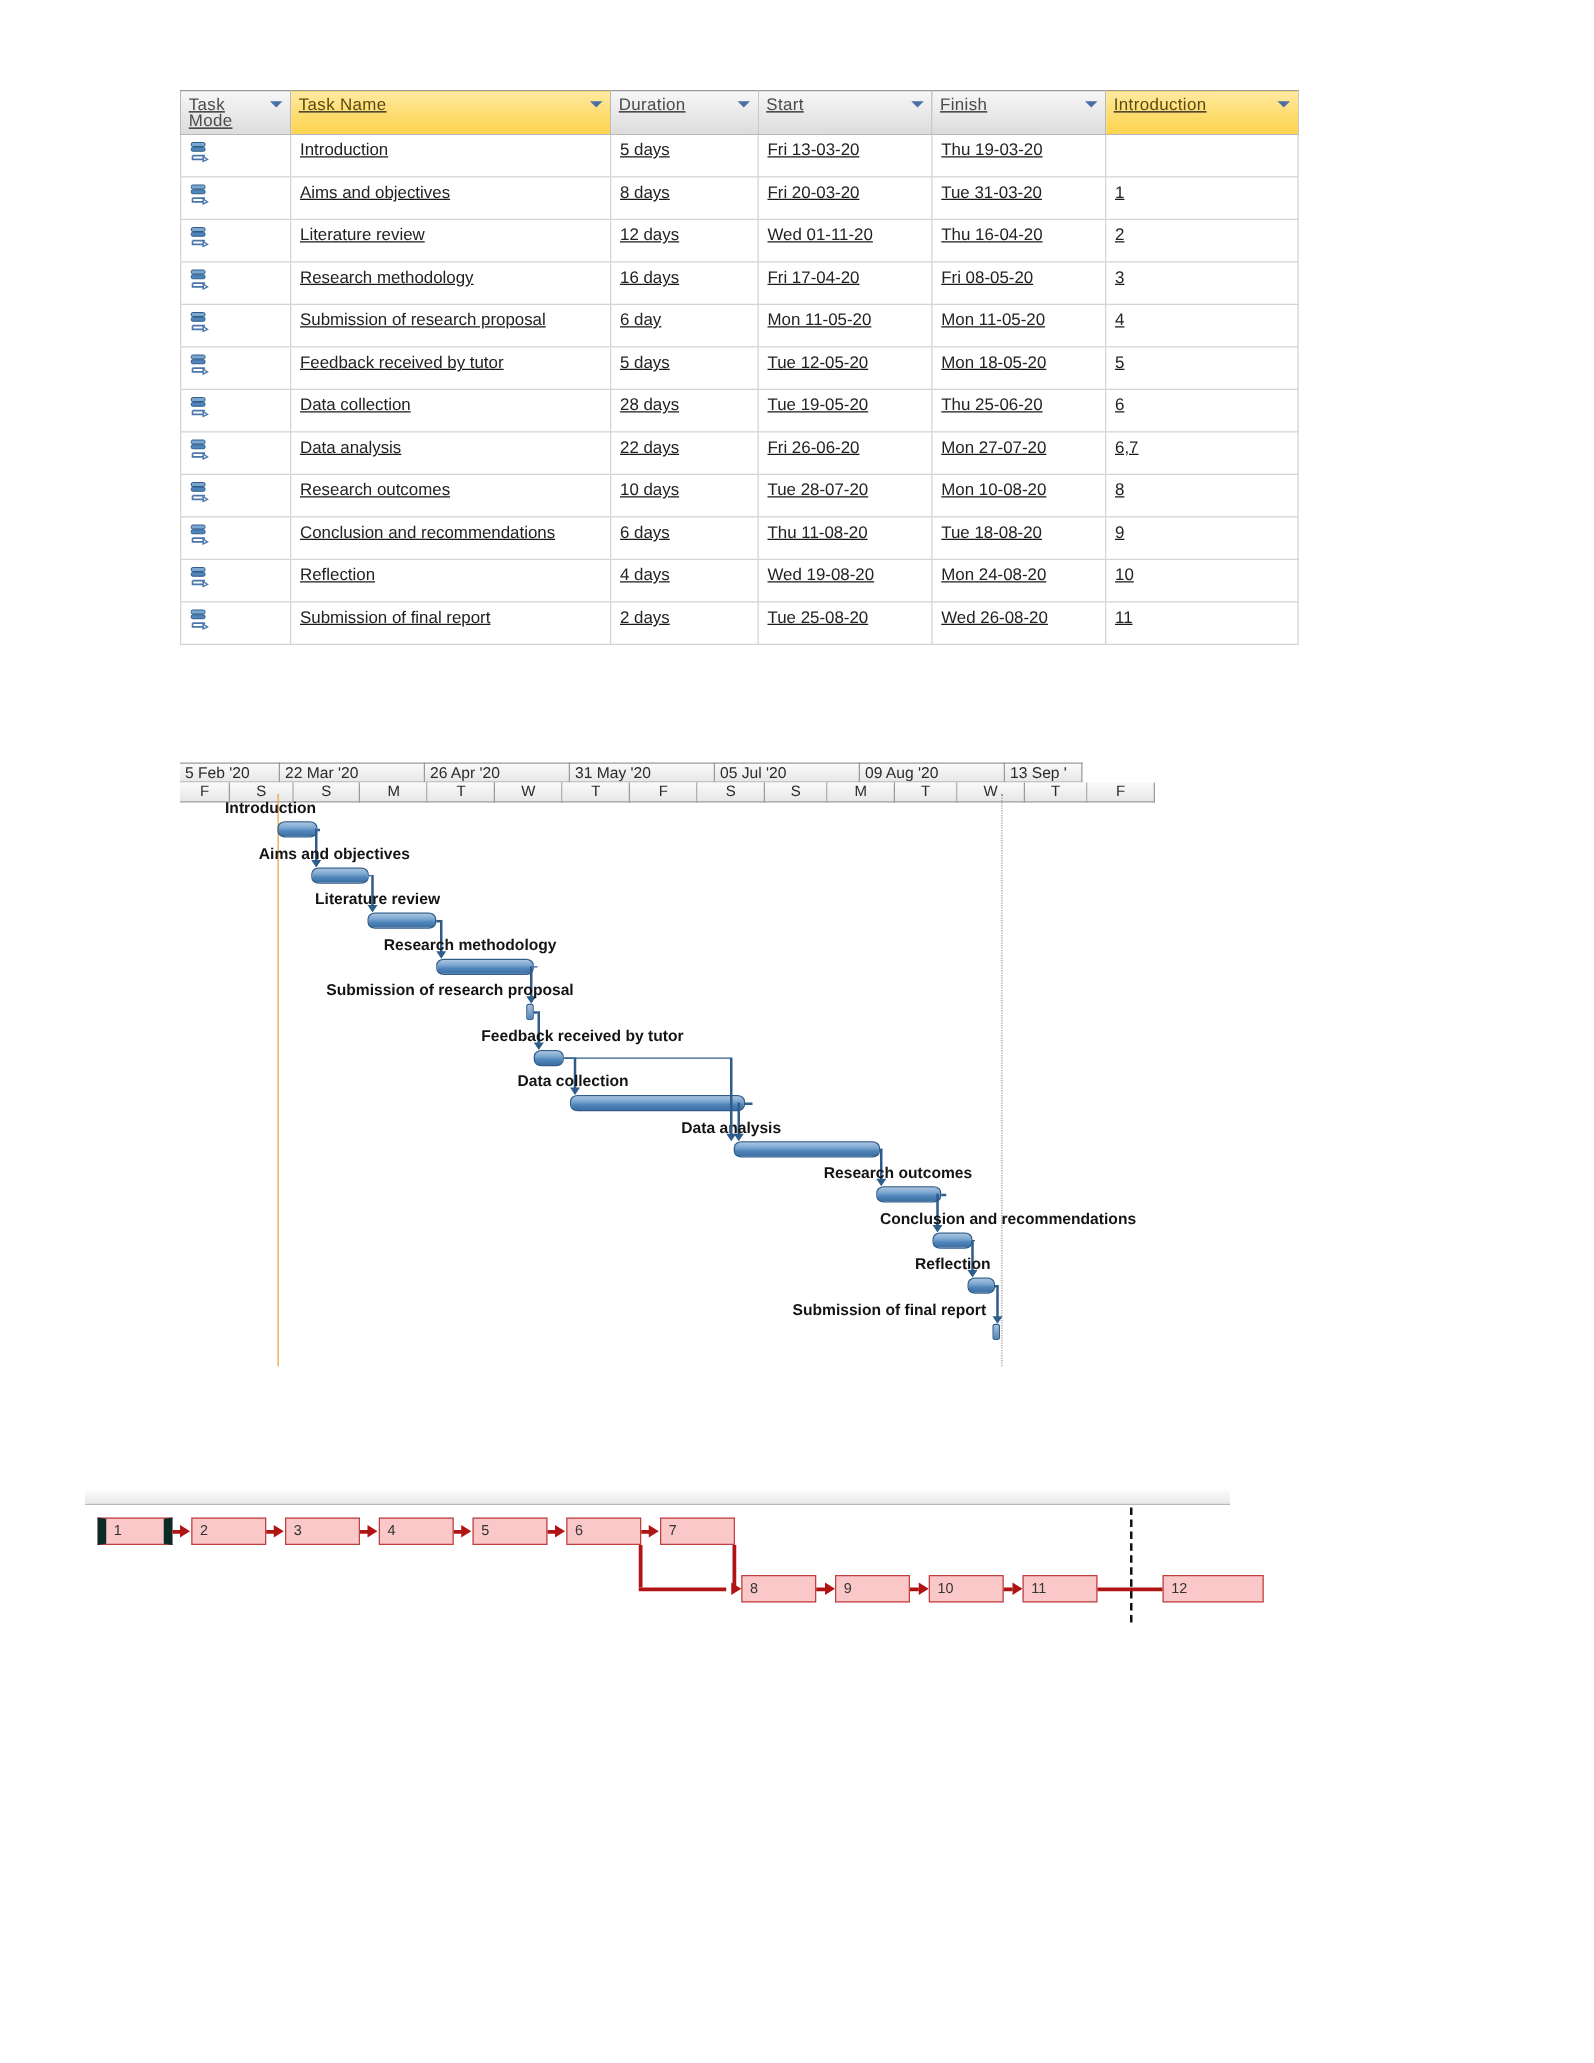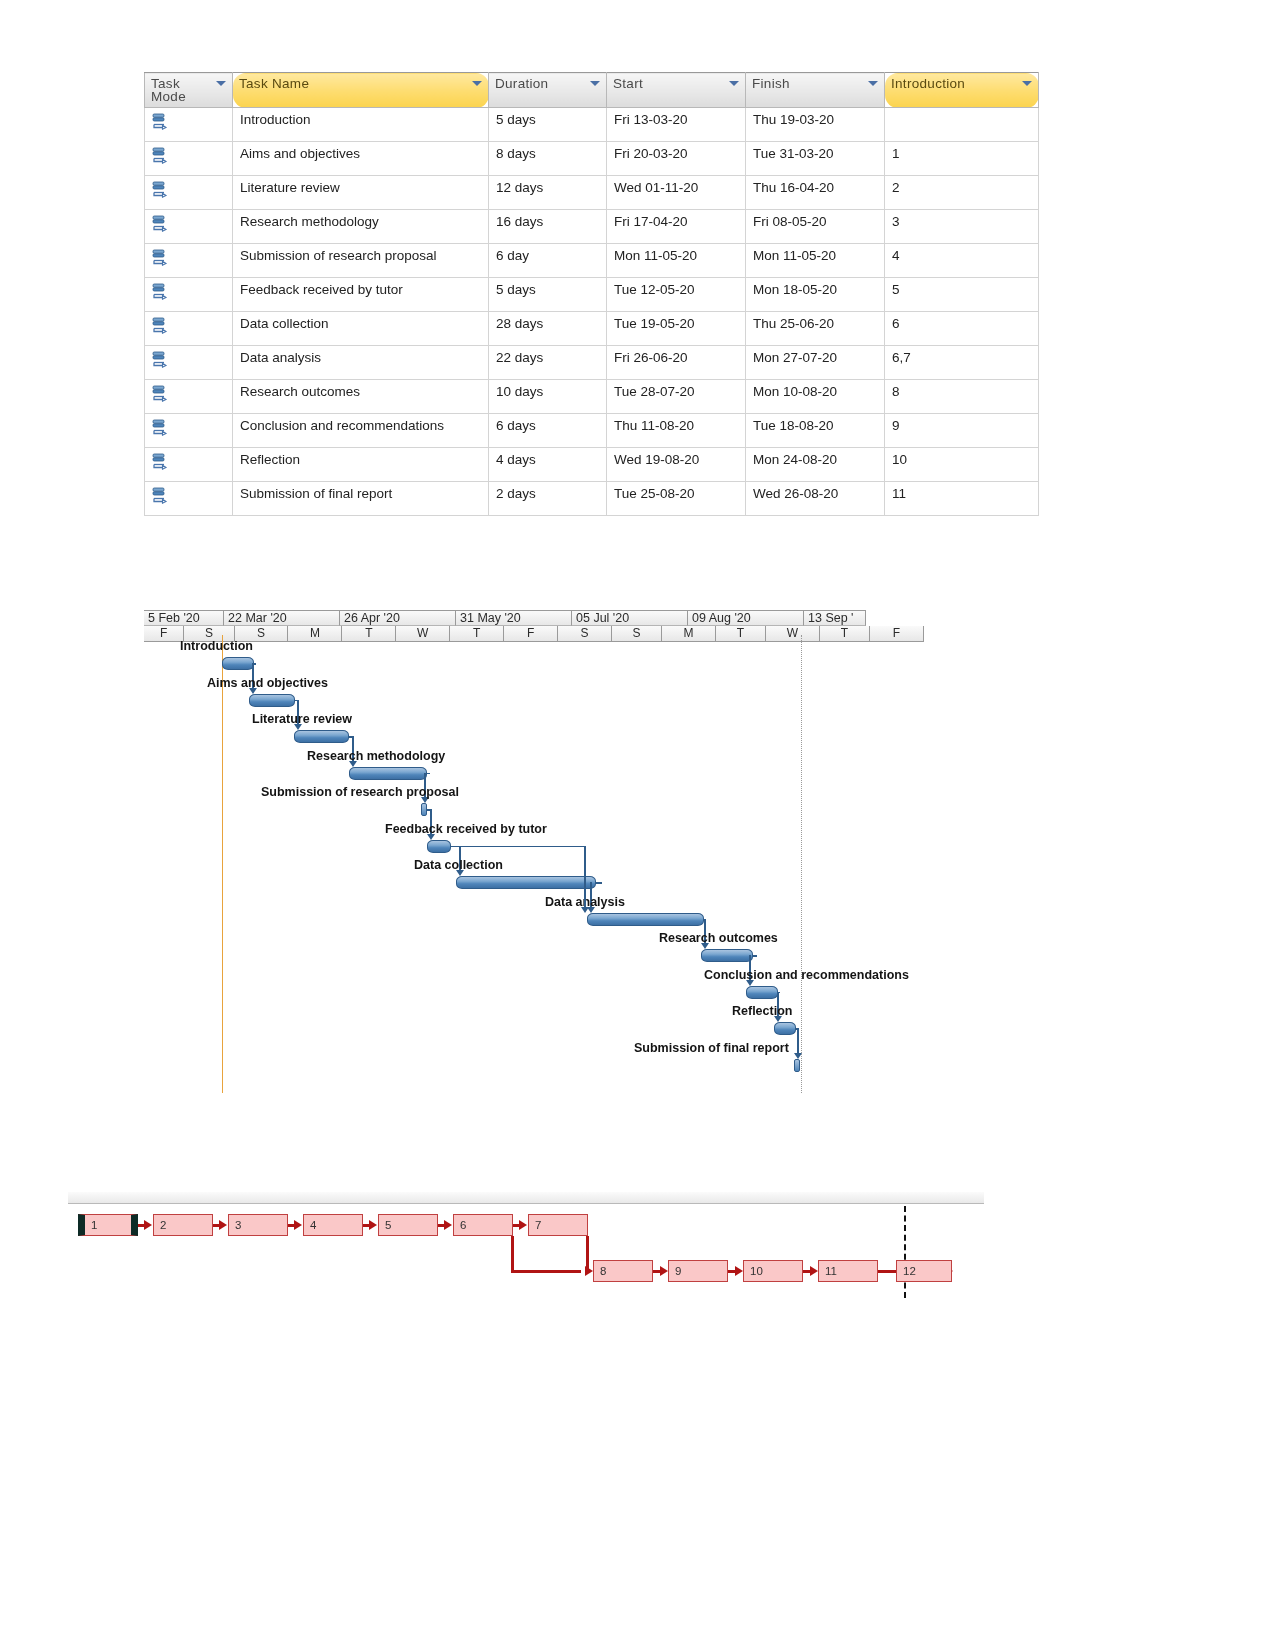--- a/index.html
+++ b/index.html
@@ -15,20 +15,21 @@
 
   
   #task-table-wrap {
     position: absolute; left: 144px; top: 72px; width: 894px;
   }
   table.task-table {
     border-collapse: collapse;
     width: 894px;
     font-size: 13.5px;
     table-layout: fixed;
+    text-decoration: underline;
   }
   table.task-table col.c-mode { width: 88px; }
   table.task-table col.c-name { width: 256px; }
   table.task-table col.c-dur  { width: 118px; }
   table.task-table col.c-start{ width: 139px; }
   table.task-table col.c-fin  { width: 139px; }
   table.task-table col.c-pred { width: 154px; }
 
   table.task-table thead th {
     background: linear-gradient(to bottom,#f6f6f6 0%,#e8e8e8 55%,#dcdcdc 100%);
@@ -40,21 +41,20 @@
     color: #4a4a4a;
     font-size: 13.5px;
     height: 35px;
     vertical-align: top;
     position: relative;
     letter-spacing: .3px;
   }
   table.task-table thead th.hl {
     background: linear-gradient(to bottom,#ffe9a0 0%,#fddc6e 55%,#fbd44f 100%);
     color: #5a4a10;
-    border-radius: 13px;
   }
   th .hdr-inner { display:flex; justify-content:space-between; align-items:flex-start; height:100%; }
   th .hdr-label { line-height:13px; white-space:pre-line; }
   .caret {
     width:0;height:0;border-left:5px solid transparent;border-right:5px solid transparent;
     border-top:5px solid #4a6fa5; margin-top:4px; flex:0 0 auto;
   }
   table.task-table tbody td {
     border: 1px solid #d4d4d4;
     border-top: none;
@@ -490,19 +490,19 @@
     <div class="narrow" style="left: 592px; top: 74px;"></div>
     <div class="nnode" style="left: 600px; top: 68px; width: 60px;">9</div>
     <div class="nline" style="left: 660px; top: 77.5px; width: 7px; height: 3px;"></div>
     <div class="narrow" style="left: 667px; top: 74px;"></div>
     <div class="nnode" style="left: 675px; top: 68px; width: 60px;">10</div>
     <div class="nline" style="left: 735px; top: 77.5px; width: 7px; height: 3px;"></div>
     <div class="narrow" style="left: 742px; top: 74px;"></div>
     <div class="nnode" style="left: 750px; top: 68px; width: 60px;">11</div>
     <div class="nline" style="left: 810px; top: 77.5px; width: 67px; height: 3px;"></div>
     <div class="narrow" style="left: 877px; top: 74px;"></div>
-    <div class="nnode" style="left: 828px; top: 68px; width: 56px;">12</div>
+    <div class="nnode" style="left: 862px; top: 68px; width: 81px;">12</div>
     <div class="nline" style="left: 443px; top: 44px; width: 3px; height: 33.5px;"></div>
     <div class="nline" style="left: 443px; top: 77.5px; width: 70px; height: 3px;"></div>
     <div class="nline" style="left: 518px; top: 44px; width: 3px; height: 33.5px;"></div>
     <div class="nline" style="left: 518px; top: 77.5px; height: 3px;"></div>
     <div class="narrow" style="left: 517px; top: 74px;"></div>
   </div>
 
 </body></html>

